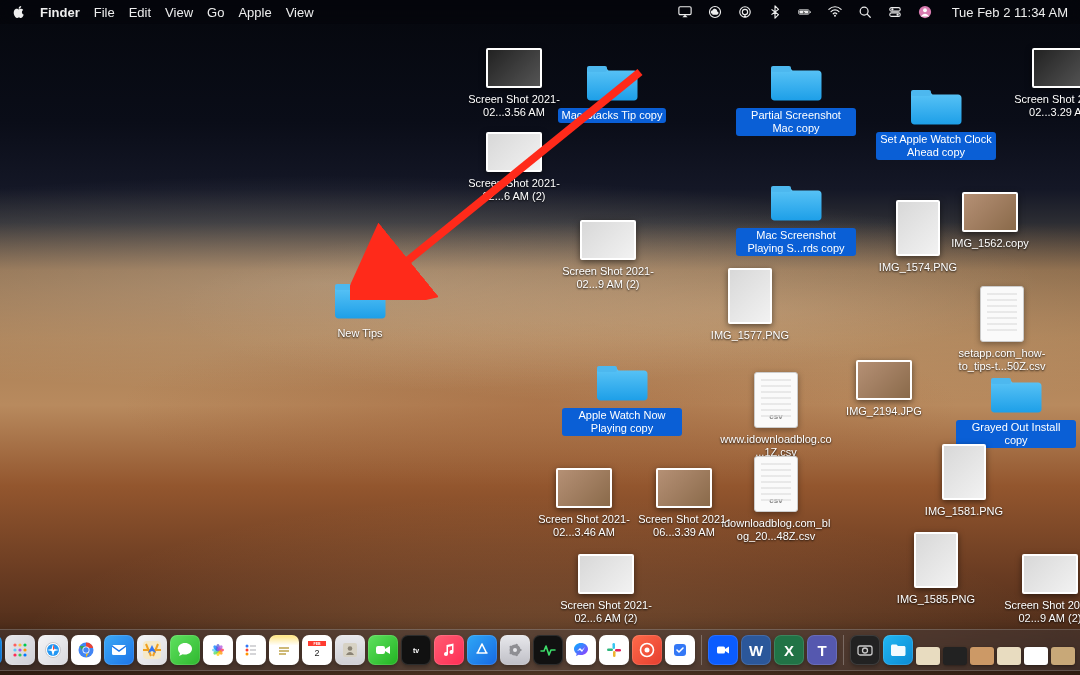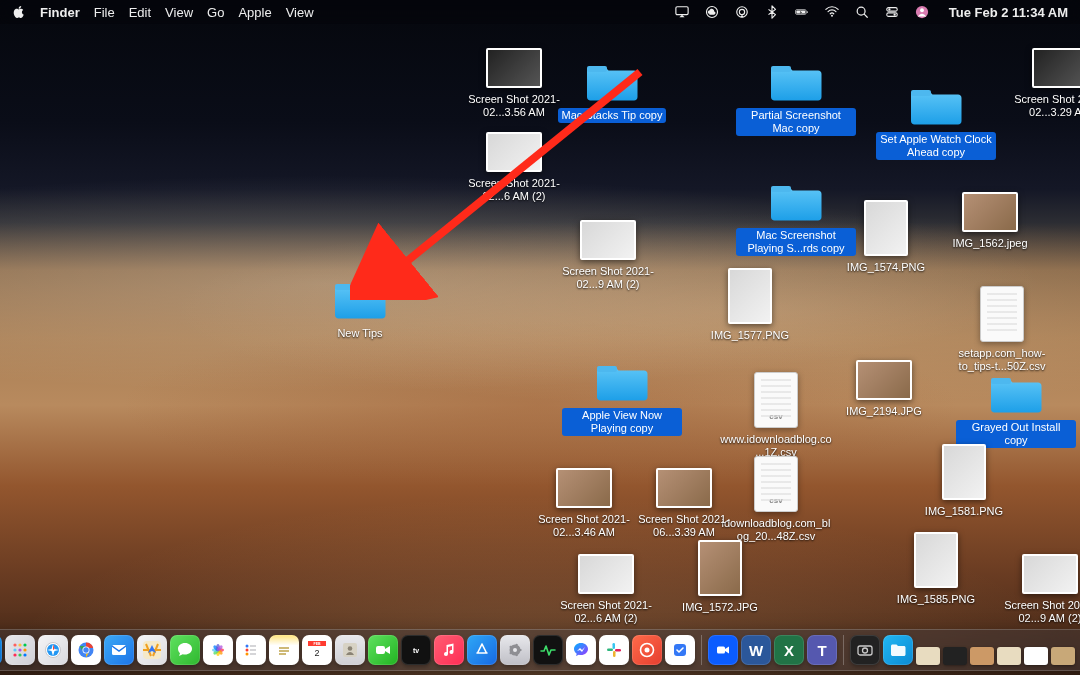--- a/index.html
+++ b/index.html
@@ -32,21 +32,21 @@
   
   .menubar {
     position:absolute; top:0; left:0; right:0; height:24px;
     display:flex; align-items:center; justify-content:space-between;
     padding:0 12px; font-size:13px; color:#eee;
     background:rgba(0,0,0,0.15); backdrop-filter:blur(6px);
     z-index:50;
   }
   .menubar .left, .menubar .right { display:flex; align-items:center; gap:14px; }
   .menubar .left .app { font-weight:600; }
-  .menubar .right { gap:16px; font-size:12px;font-weight:bold; }
+  .menubar .right { gap:16px; font-size:12px; }
   .menubar .right .clock { margin-left:4px; font-size:13px; }
   .menubar svg, .menubar .glyph { width:14px; height:14px; display:block; fill:#eee; }
   .apple svg { width:14px; height:14px; }
 
   
   .desktop { position:absolute; inset:24px 0 0 0; }
   .item {
     position:absolute; width:120px;
     display:flex; flex-direction:column; align-items:center;
     text-align:center; gap:4px;
@@ -250,27 +250,27 @@
           <defs>
             <linearGradient id="fg" x1="0" y1="0" x2="0" y2="1">
               <stop offset="0" stop-color="#5ec6f7"></stop>
               <stop offset="1" stop-color="#1d9fe8"></stop>
             </linearGradient>
           </defs>
           <rect x="3" y="6" width="20" height="6" rx="2" fill="#4db8ef"></rect>
         </svg></div>
       <div class="label sel">Mac Screenshot Playing S...rds copy</div>
     </div>
-    <div class="item" style="left: 826px; top: 176px;">
+    <div class="item" style="left: 858px; top: 176px;">
       <div class="thumb light tall"></div>
       <div class="label">IMG_1574.PNG</div>
     </div>
     <div class="item" style="left: 930px; top: 168px;">
       <div class="thumb photo"></div>
-      <div class="label">IMG_1562.jpeg</div>
+      <div class="label">IMG_1562.copy</div>
     </div>
     <div class="item" style="left: 548px; top: 196px;">
       <div class="thumb light"></div>
       <div class="label">Screen Shot 2021-02...9 AM (2)</div>
     </div>
     <div class="item" style="left: 690px; top: 244px; text-align: center;">
       <div class="thumb light tall"></div>
       <div class="label">IMG_1577.PNG</div>
     </div>
     <div class="item" style="left: 300px; top: 254px;">
@@ -296,21 +296,21 @@
           <path d="M3 10c0-2 1.5-3.5 3.5-3.5h14l4 4H50c2 0 3.5 1.5 3.5 3.5v23c0 2-1.5 3.5-3.5 3.5H6.5C4.5 40.5 3 39 3 37z" fill="url(#fg)"></path>
           <path d="M3 9c0-2 1.5-3.5 3.5-3.5h14l4 4" fill="none"></path>
           <defs>
             <linearGradient id="fg" x1="0" y1="0" x2="0" y2="1">
               <stop offset="0" stop-color="#5ec6f7"></stop>
               <stop offset="1" stop-color="#1d9fe8"></stop>
             </linearGradient>
           </defs>
           <rect x="3" y="6" width="20" height="6" rx="2" fill="#4db8ef"></rect>
         </svg></div>
-      <div class="label sel">Apple View Now Playing copy</div>
+      <div class="label sel">Apple Watch Now Playing copy</div>
     </div>
     <div class="item" style="left: 716px; top: 348px;">
       <div class="doc csv"></div>
       <div class="label">www.idownloadblog.co...1Z.csv</div>
     </div>
     <div class="item" style="left: 824px; top: 336px;">
       <div class="thumb photo"></div>
       <div class="label">IMG_2194.JPG</div>
     </div>
     <div class="item" style="left: 956px; top: 348px; justify-content: flex-end;">
@@ -339,24 +339,20 @@
       <div class="thumb photo"></div>
       <div class="label">Screen Shot 2021-02...3.46 AM</div>
     </div>
     <div class="item" style="left: 624px; top: 444px;">
       <div class="thumb photo"></div>
       <div class="label">Screen Shot 2021-06...3.39 AM</div>
     </div>
     <div class="item" style="left: 546px; top: 530px;">
       <div class="thumb light"></div>
       <div class="label">Screen Shot 2021-02...6 AM (2)</div>
-    </div>
-    <div class="item" style="left: 660px; top: 516px;">
-      <div class="thumb photo tall"></div>
-      <div class="label">IMG_1572.JPG</div>
     </div>
     <div class="item" style="left: 876px; top: 508px; justify-content: flex-end;">
       <div class="thumb light tall"></div>
       <div class="label">IMG_1585.PNG</div>
     </div>
     <div class="item" style="left: 990px; top: 530px;">
       <div class="thumb light"></div>
       <div class="label">Screen Shot 2021-02...9 AM (2)</div>
     </div>
   </div>

